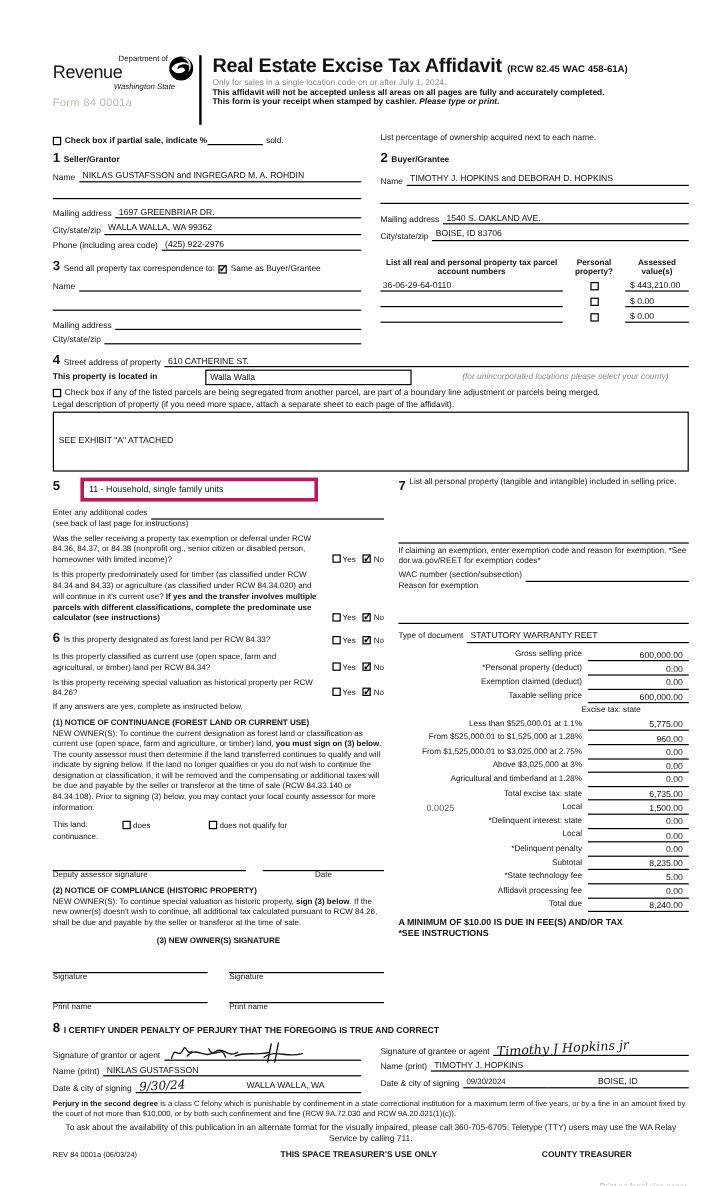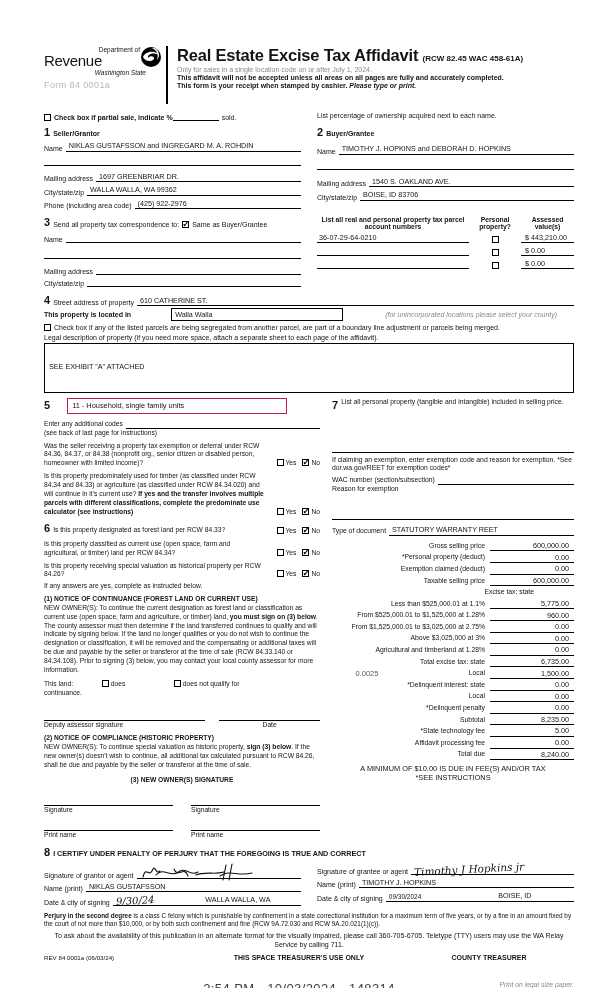--- a/index.html
+++ b/index.html
@@ -58,37 +58,37 @@
 
   
   .locbox { border:1px solid #000; width:172px; padding:1px 3px; font-size:7.2px; min-height:11px; }
   .legalbox { border:1.2px solid #000; height:50px; margin-top:2px; padding:18px 4px 0 4px; font-size:7.2px; }
 
   
   .main { display:flex; gap:12px; margin-top:5px; }
   .mleft { width:276px; flex:none; font-size:6.7px; line-height:1.32; }
   .mright { flex:1; min-width:0; font-size:6.8px; line-height:1.32; }
 
-  .codebox { border:1px solid #be185d; width:220px; padding:2px 4px; font-size:7.4px; }
+  .codebox { border:3px solid #be185d; width:198px; padding:2px 4px; font-size:7.4px; }
   .q { display:flex; align-items:flex-end; margin-top:4px; }
   .q .qt { flex:1; }
   .para { margin-top:3px; }
   .ttl { font-weight:bold; margin-top:4px; }
 
   .sigline { border-bottom:1px solid #000; height:12px; }
   .sig2 { display:flex; gap:18px; margin-top:10px; }
   .sig2 > div { flex:1; }
 
   
   .mrow { display:flex; align-items:center; height:11.6px; }
   .mlabel { flex:1; text-align:right; white-space:nowrap; }
   .mval { width:84px; border-bottom:1px solid #000; text-align:right; padding-right:5px; margin-left:5px; font-size:7.2px; }
   .mnol { padding-right:40px; }
   .mrate { width:70px; text-align:center; color:#5a5a5a; font-size:7.5px; }
-  .minl { text-align:center; font-weight:normal; font-size:7.4px; margin-top:3px; }
+  .minl { font-weight:bold; font-size:7.4px; margin-top:3px; }
 
   
   .s8 { margin-top:6px; }
   .s8h { display:flex; align-items:flex-end; }
   .hand { font-family:"DejaVu Serif", serif; font-style:italic; font-size:10.5px; display:inline-block; transform:rotate(-3deg); margin-bottom:-2px; white-space:nowrap; }
   .hand.sm { font-size:10px; }
   .scribble { margin-bottom:-4px; }
 
   
   .perjury { font-size:6.4px; margin-top:6px; line-height:1.3; }
@@ -213,21 +213,21 @@
         <span class="fl"></span>
       </div>
     </div>
     <div class="ptab">
       <div class="phead">
         <div class="pc1">List all real and personal property tax parcel account numbers</div>
         <div class="pc2">Personal property?</div>
         <div class="pc3">Assessed value(s)</div>
       </div>
       <div class="prow">
-        <div class="pc1"><span class="v">36-07-29-64-0210</span></div>
+        <div class="pc1"><span class="v">36-06-29-64-0110</span></div>
         <div class="pc2"><span class="cb"></span></div>
         <div class="pc3"><span class="v">$ 443,210.00</span></div>
       </div>
       <div class="prow">
         <div class="pc1"><span class="v"></span></div>
         <div class="pc2"><span class="cb"></span></div>
         <div class="pc3"><span class="v">$ 0.00</span></div>
       </div>
       <div class="prow">
         <div class="pc1"><span class="v"></span></div>

